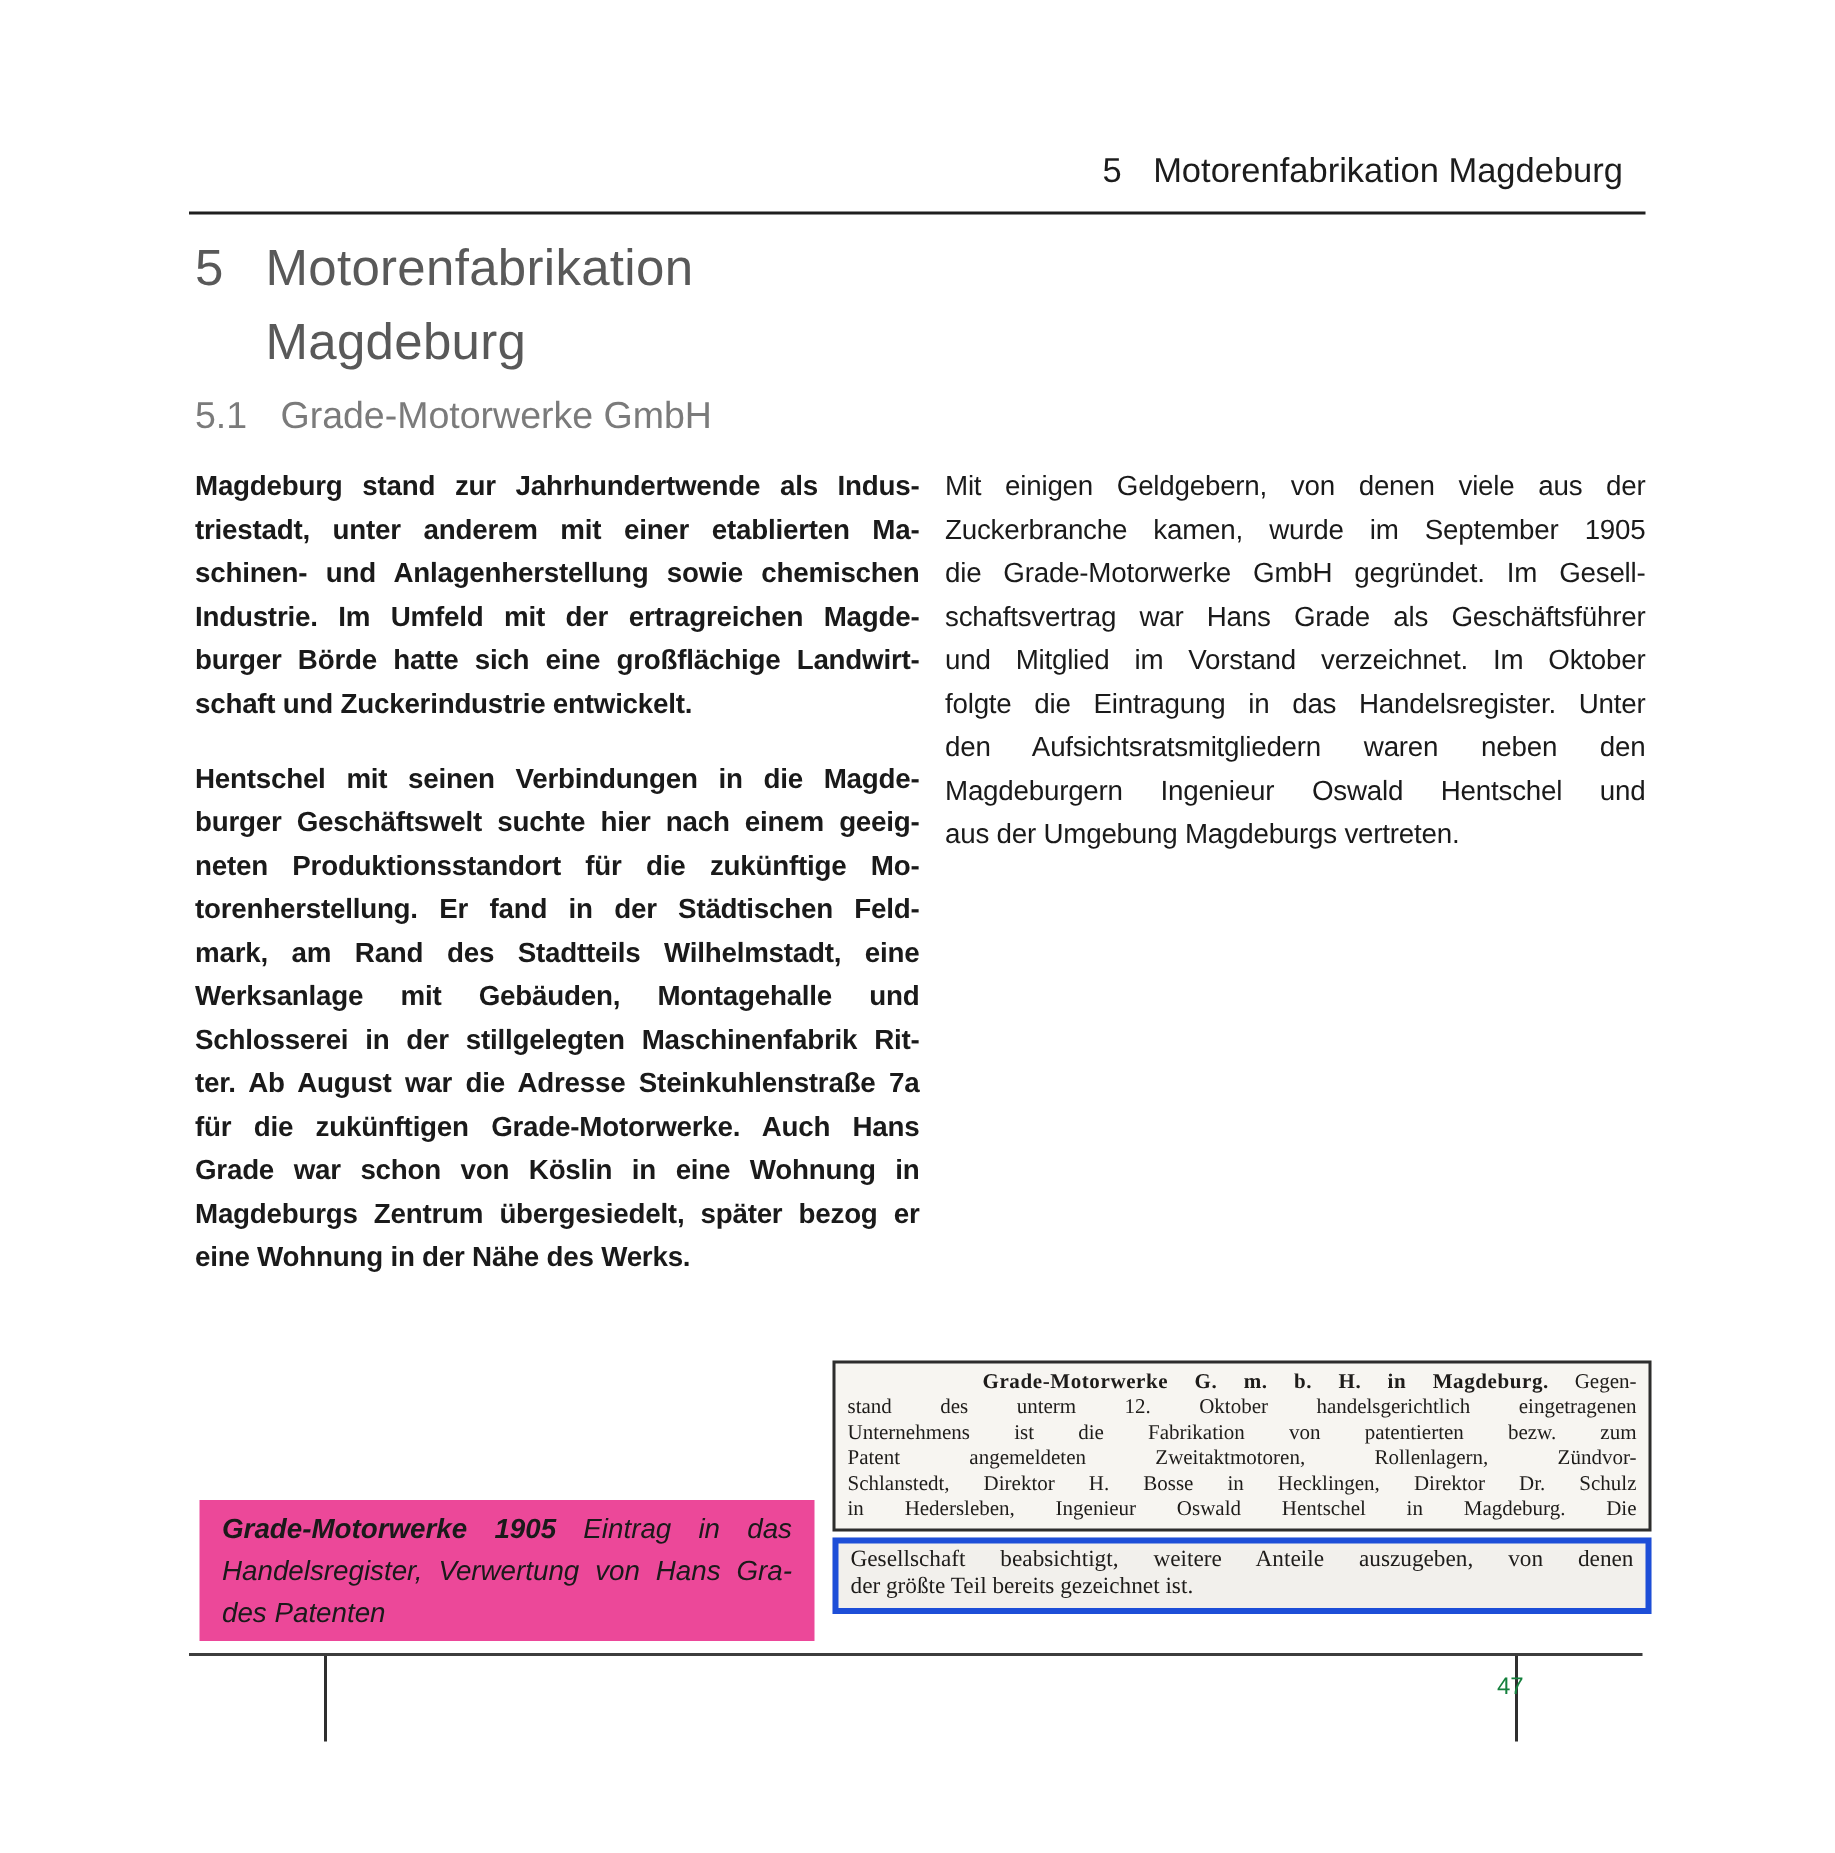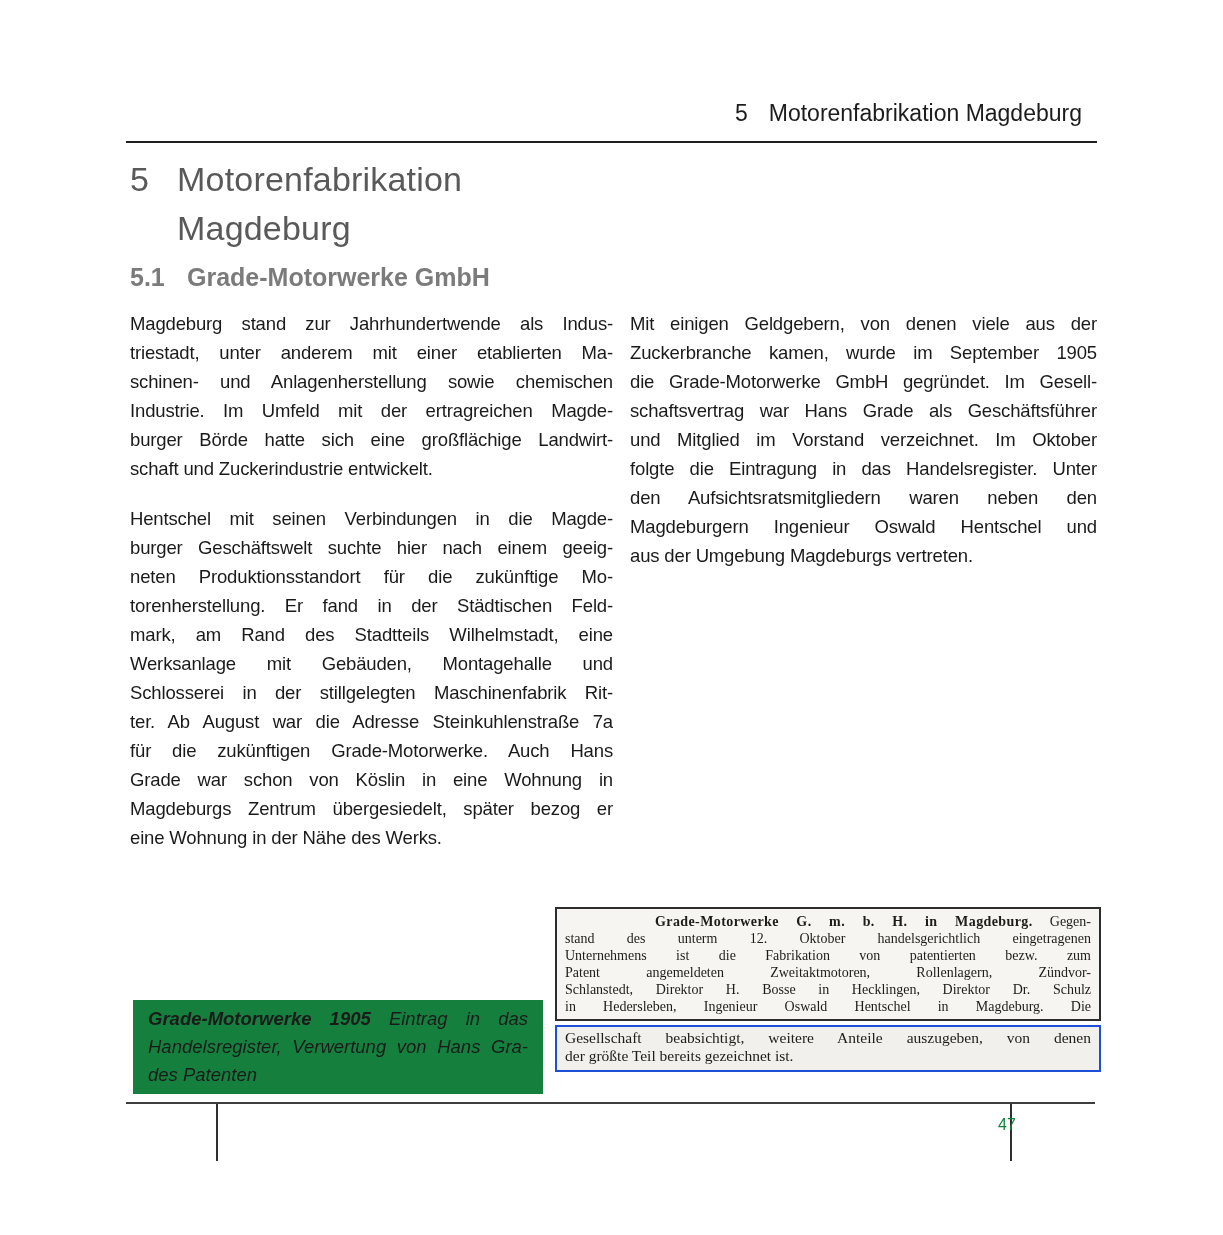--- a/index.html
+++ b/index.html
@@ -43,37 +43,36 @@
   }
   .chapter-heading .ch-num { width: 47px; flex: 0 0 47px; }
 
   
   .section-heading {
     position: absolute;
     left: 130px; top: 263px;
     display: flex;
     font-size: 25px;
     color: #7b7b7b;
-    font-weight: bold;
   }
   .section-heading .sh-num { width: 57px; flex: 0 0 57px; }
 
   
   .columns {
     position: absolute;
     left: 130px; top: 309px;
     width: 967px;
     display: flex;
     gap: 17px;
     font-size: 18.5px;
     line-height: 29px;
     letter-spacing: -0.15px;
     color: #1a1a1a;
   }
-  .col-left  { width: 483px; flex: 0 0 483px; }
+  .col-left  { width: 483px; flex: 0 0 483px; font-weight: bold; }
   .col-right { width: 467px; flex: 0 0 467px; }
   .para + .para { margin-top: 21px; }
 
   .tline { text-align: justify; text-align-last: justify; }
   .tline-last { text-align-last: left; }
 
   
   .clipping {
     position: absolute;
     left: 555px; top: 907px;
@@ -83,35 +82,35 @@
   }
   .clip-box1 {
     border: 2px solid #2d2d2d;
     background: #f7f5f1;
     padding: 4px 8px 3px 8px;
     font-size: 14px;
     line-height: 17.1px;
   }
   .clip-box2 {
     margin-top: 4px;
-    border: 2px solid #1d4ed8;
+    border: 4px solid #1d4ed8;
     background: #f2f0ec;
     padding: 2px 8px 4px 8px;
     font-size: 15.5px;
     line-height: 18.5px;
   }
   .clip-indent { display: inline-block; width: 90px; }
   .clip-lead-bold { font-weight: bold; letter-spacing: 0.4px; }
 
   
   .caption-box {
     position: absolute;
     left: 133px; top: 1000px;
     width: 410px; height: 94px;
-    background: #15803d;
+    background: #ec4899;
     padding: 5px 15px 0 15px;
     font-size: 18.5px;
     line-height: 28px;
     font-style: italic;
     color: #1a1a1a;
   }
   .cap-bold { font-weight: bold; }
 
   
   .foot-rule {

